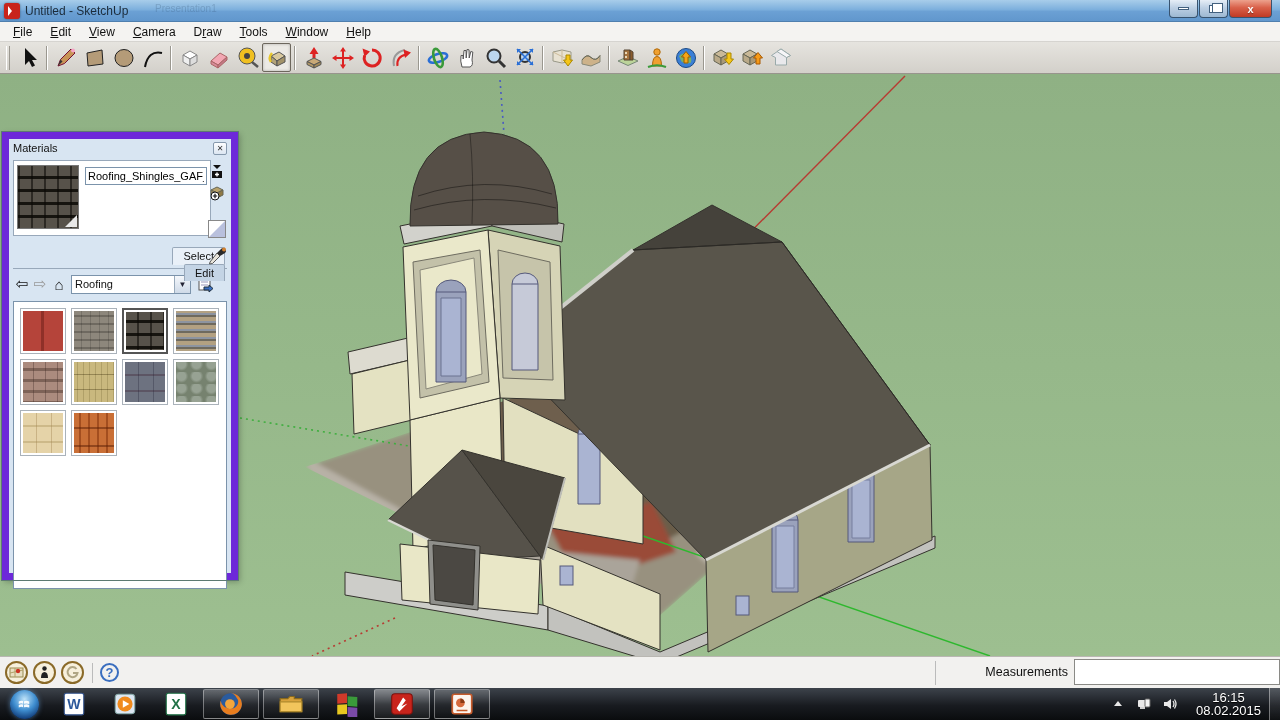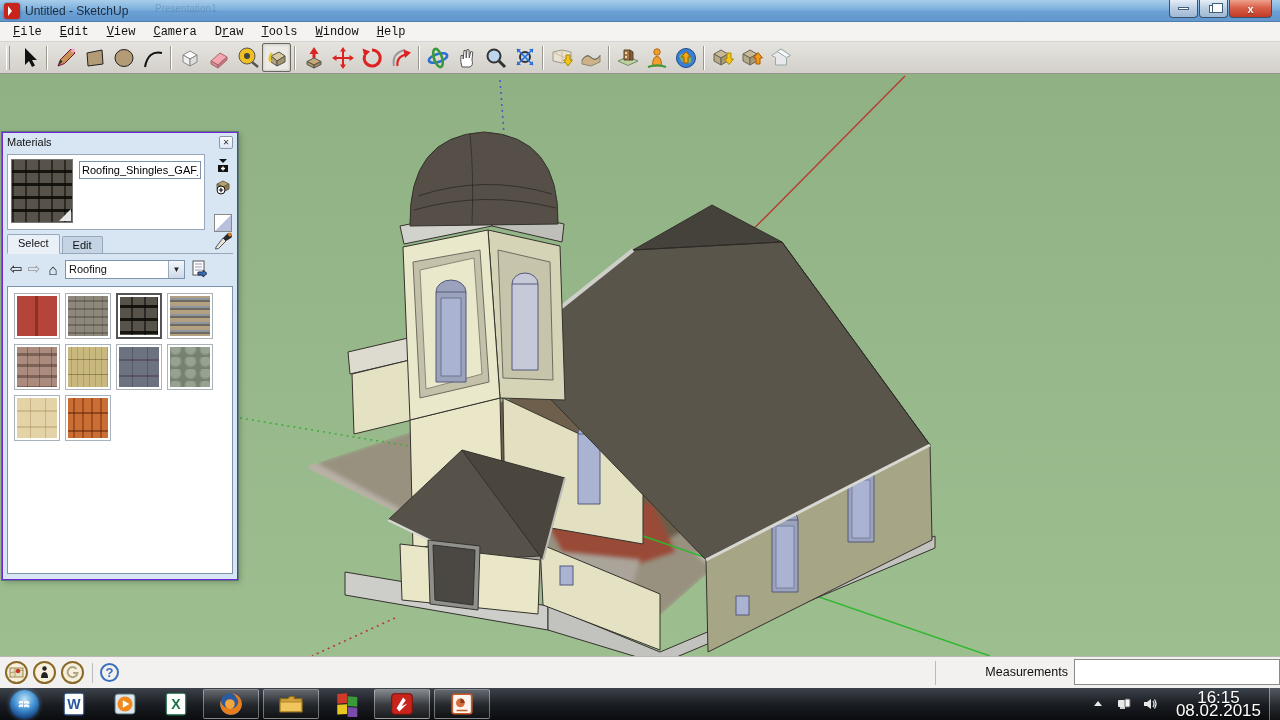--- a/index.html
+++ b/index.html
@@ -23,61 +23,61 @@
     border-radius:0 0 4px 4px; margin-left:1px; color:#1c2c3c; font-size:10px; }
   .win-btn.close { width:43px; background:linear-gradient(#eda28d,#d9614a 45%,#c03a24); color:#fff; }
   .glyph-min { width:11px; height:3px; background:#fff; border:1px solid #42607e; }
   .glyph-restore { width:9px; height:8px; border:1px solid #42607e; background:#fff; position:relative; }
   .glyph-restore::before { content:""; position:absolute; left:2px; top:-3px; width:9px; height:8px;
     border:1px solid #42607e; background:#fff; }
   .glyph-x { font-weight:bold; font-size:11px; text-shadow:0 1px 1px rgba(0,0,0,.4); }
 
   
   .menubar { height:20px; background:#f4f3f1; border-bottom:1px solid #d6d4d0;
-    display:flex; align-items:center; padding-left:4px;font-family:Liberation Mono, monospace; }
+    display:flex; align-items:center; padding-left:4px; }
   .menu-item { padding:2px 9px; cursor:default; }
   .menu-item u { text-decoration:underline; }
 
   
   .toolbar { height:32px; background:linear-gradient(#e6e4df,#d3d0ca);
     border-bottom:1px solid #98958d; display:flex; align-items:center; padding-left:2px; }
   .tb-grip { width:4px; height:24px; border-left:1px solid #fff; border-right:1px solid #9a978f; margin:0 4px; }
   .tb-sep { width:2px; height:24px; border-left:1px solid #9a978f; border-right:1px solid #fff; margin:0 3px; }
   .tb-btn { width:29px; height:29px; display:flex; align-items:center; justify-content:center;
     border:1px solid transparent; border-radius:2px; }
   .tb-btn.active { border:1px solid #6d675d; background:#eceae5; box-shadow:inset 0 0 3px rgba(0,0,0,.25); }
   .tb-btn svg { width:24px; height:24px; }
 
   
   .viewport { position:relative; width:1280px; height:582px; }
   .viewport svg.scene { position:absolute; left:0; top:0; }
 
   
   .panel { position:absolute; left:2px; top:58px; width:236px; height:448px;
-    background:#d8e5f2; border:1px solid #6d28d9; outline:1px solid #5d7a72;
+    background:#d8e5f2; border:7px solid #6d28d9; outline:1px solid #5d7a72;
     box-shadow:2px 2px 6px rgba(0,0,0,.25); font-size:11px; }
   .panel-title { height:18px; display:flex; align-items:center; padding:0 4px; }
   .panel-title-label { flex:1; font-size:11px; }
   .panel-close { width:14px; height:13px; border:1px solid #8699ad; border-radius:2px;
     background:linear-gradient(#fdfeff,#dce6f2); font-size:8px; line-height:11px; text-align:center; color:#333; }
   .panel-body { padding:3px 4px 0 4px; }
   .preview-row { position:relative; height:76px; }
   .preview-back { position:absolute; left:0; top:0; width:198px; height:76px; background:#fff; border:1px solid #98a8ba; }
   .preview-thumb { position:absolute; left:4px; top:5px; width:62px; height:64px; border:1px solid #777; }
   .corner-mark { position:absolute; right:1px; bottom:1px; width:0; height:0;
     border-left:12px solid transparent; border-bottom:12px solid #e8e8e8; }
   .mat-name { position:absolute; left:72px; top:7px; width:122px; height:18px; border:1px solid #7b93ab;
     font-size:11px; padding:0 2px; font-family:"Liberation Sans",sans-serif; }
   .side-btns { position:absolute; right:0; top:2px; width:20px; display:flex; flex-direction:column; align-items:center; }
   .mini-btn { width:18px; height:18px; margin-bottom:4px; display:flex; align-items:center; justify-content:center; }
   .mini-btn svg { width:16px; height:16px; }
   .default-swatch { width:18px; height:18px; border:1px solid #888;
     background:linear-gradient(135deg,#fff 49%,#b9c0dd 51%); margin-top:14px; }
-  .tabs-row { display:flex; align-items:flex-end; height:22px; margin-top:2px; position:relative;
-    border-bottom:1px solid #98a8ba; }
+  .tabs-row { display:flex; align-items:flex-end; height:22px; margin-top:11px; position:relative;
+    border-bottom:1px solid #98a8ba;flex-direction:column; }
   .tab { padding:2px 10px 2px 10px; border:1px solid #98a8ba; border-bottom:none; border-radius:2px 2px 0 0;
     background:#c4d4e5; margin-right:2px; height:17px; }
   .tab.active { background:#e9f0f8; height:20px; border-bottom:1px solid #e9f0f8; margin-bottom:-1px; }
   .eyedropper { position:absolute; right:0; bottom:3px; width:20px; height:20px; }
   .nav-row { display:flex; align-items:center; height:26px; margin-top:2px; }
   .nav-arrow { font-size:15px; width:18px; text-align:center; }
   .nav-arrow.fwd { color:#999; }
   .nav-home { font-size:15px; width:20px; text-align:center; }
   .dd-box { display:flex; width:120px; height:19px; border:1px solid #7b93ab; background:#fff; margin-left:2px; }
   .dd-value { flex:1; padding:2px 3px; font-size:11px;border-radius:6px; }
@@ -129,21 +129,21 @@
     box-shadow:0 0 5px rgba(120,190,255,.5); display:flex; align-items:center; justify-content:center; }
   .task-slot { width:47px; height:30px; margin:0 2px; display:flex; align-items:center; justify-content:center;
     border-radius:2px; }
   .task-slot.running { border:1px solid rgba(255,255,255,.38);
     background:linear-gradient(rgba(255,255,255,.22),rgba(255,255,255,.06) 50%,rgba(255,255,255,.02)); width:56px; }
   .task-slot.active { background:linear-gradient(rgba(255,255,255,.38),rgba(255,255,255,.14) 50%,rgba(255,255,255,.06)); }
   .task-slot svg { width:26px; height:26px; }
   .tray { position:absolute; right:0; top:0; height:32px; display:flex; align-items:center; }
   .tray-icon { width:22px; height:22px; margin-right:4px; display:flex; align-items:center; justify-content:center; }
   .tray-icon svg { width:16px; height:16px; }
-  .clock { color:#fff; font-size:17px; text-align:center; line-height:13px; margin:0 8px 0 11px; text-shadow:0 1px 1px #000; }
+  .clock { color:#fff; font-size:13px; text-align:center; line-height:13px; margin:0 8px 0 11px; text-shadow:0 1px 1px #000; }
   .show-desktop { width:11px; height:32px; border-left:1px solid rgba(255,255,255,.4);
     background:linear-gradient(rgba(255,255,255,.12),rgba(255,255,255,.02)); }
 </style>
 </head>
 <body>
 
 <div class="screen">
 
   <div class="titlebar">
     <span class="app-icon-su"></span>

